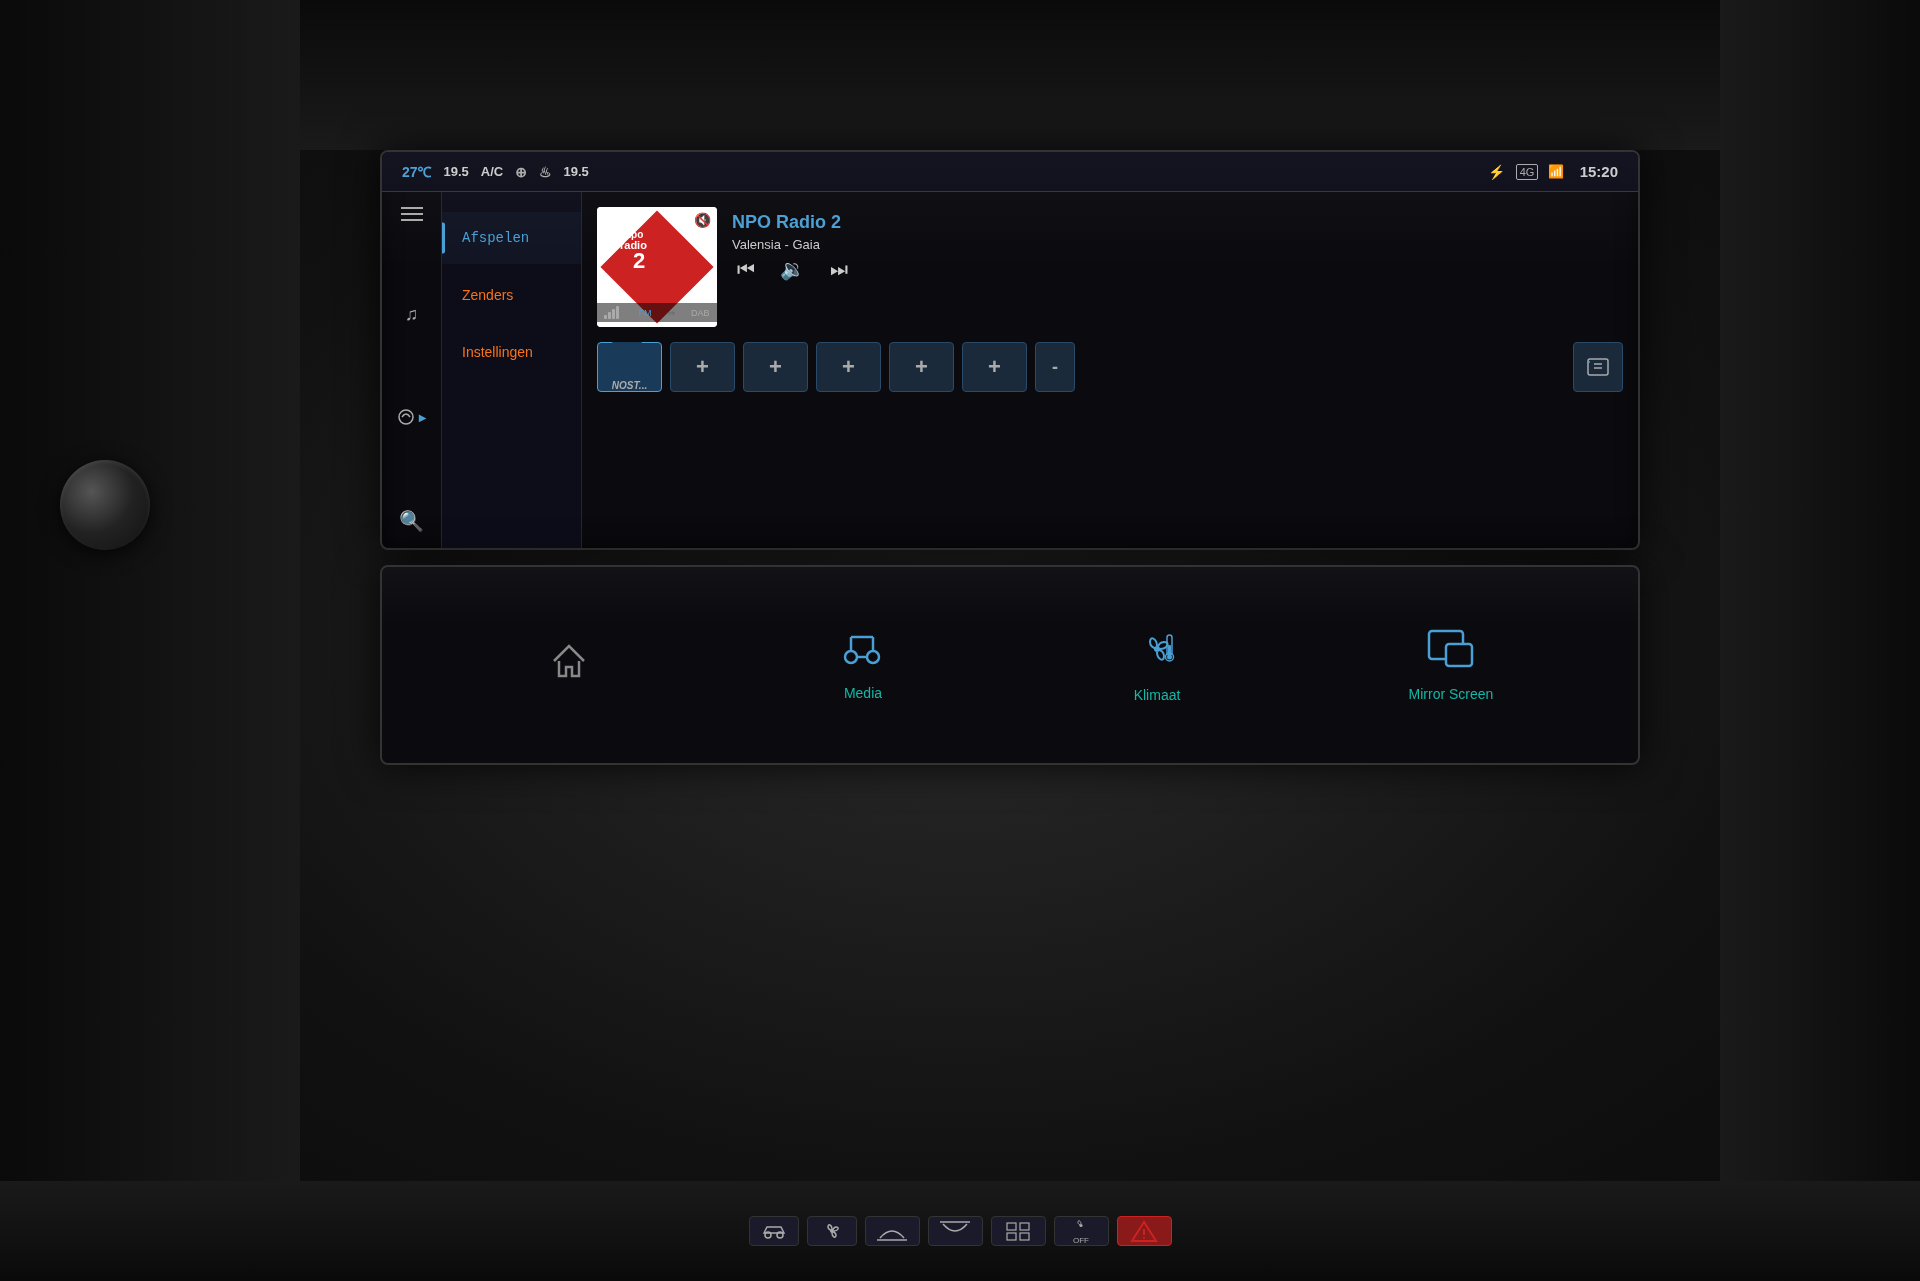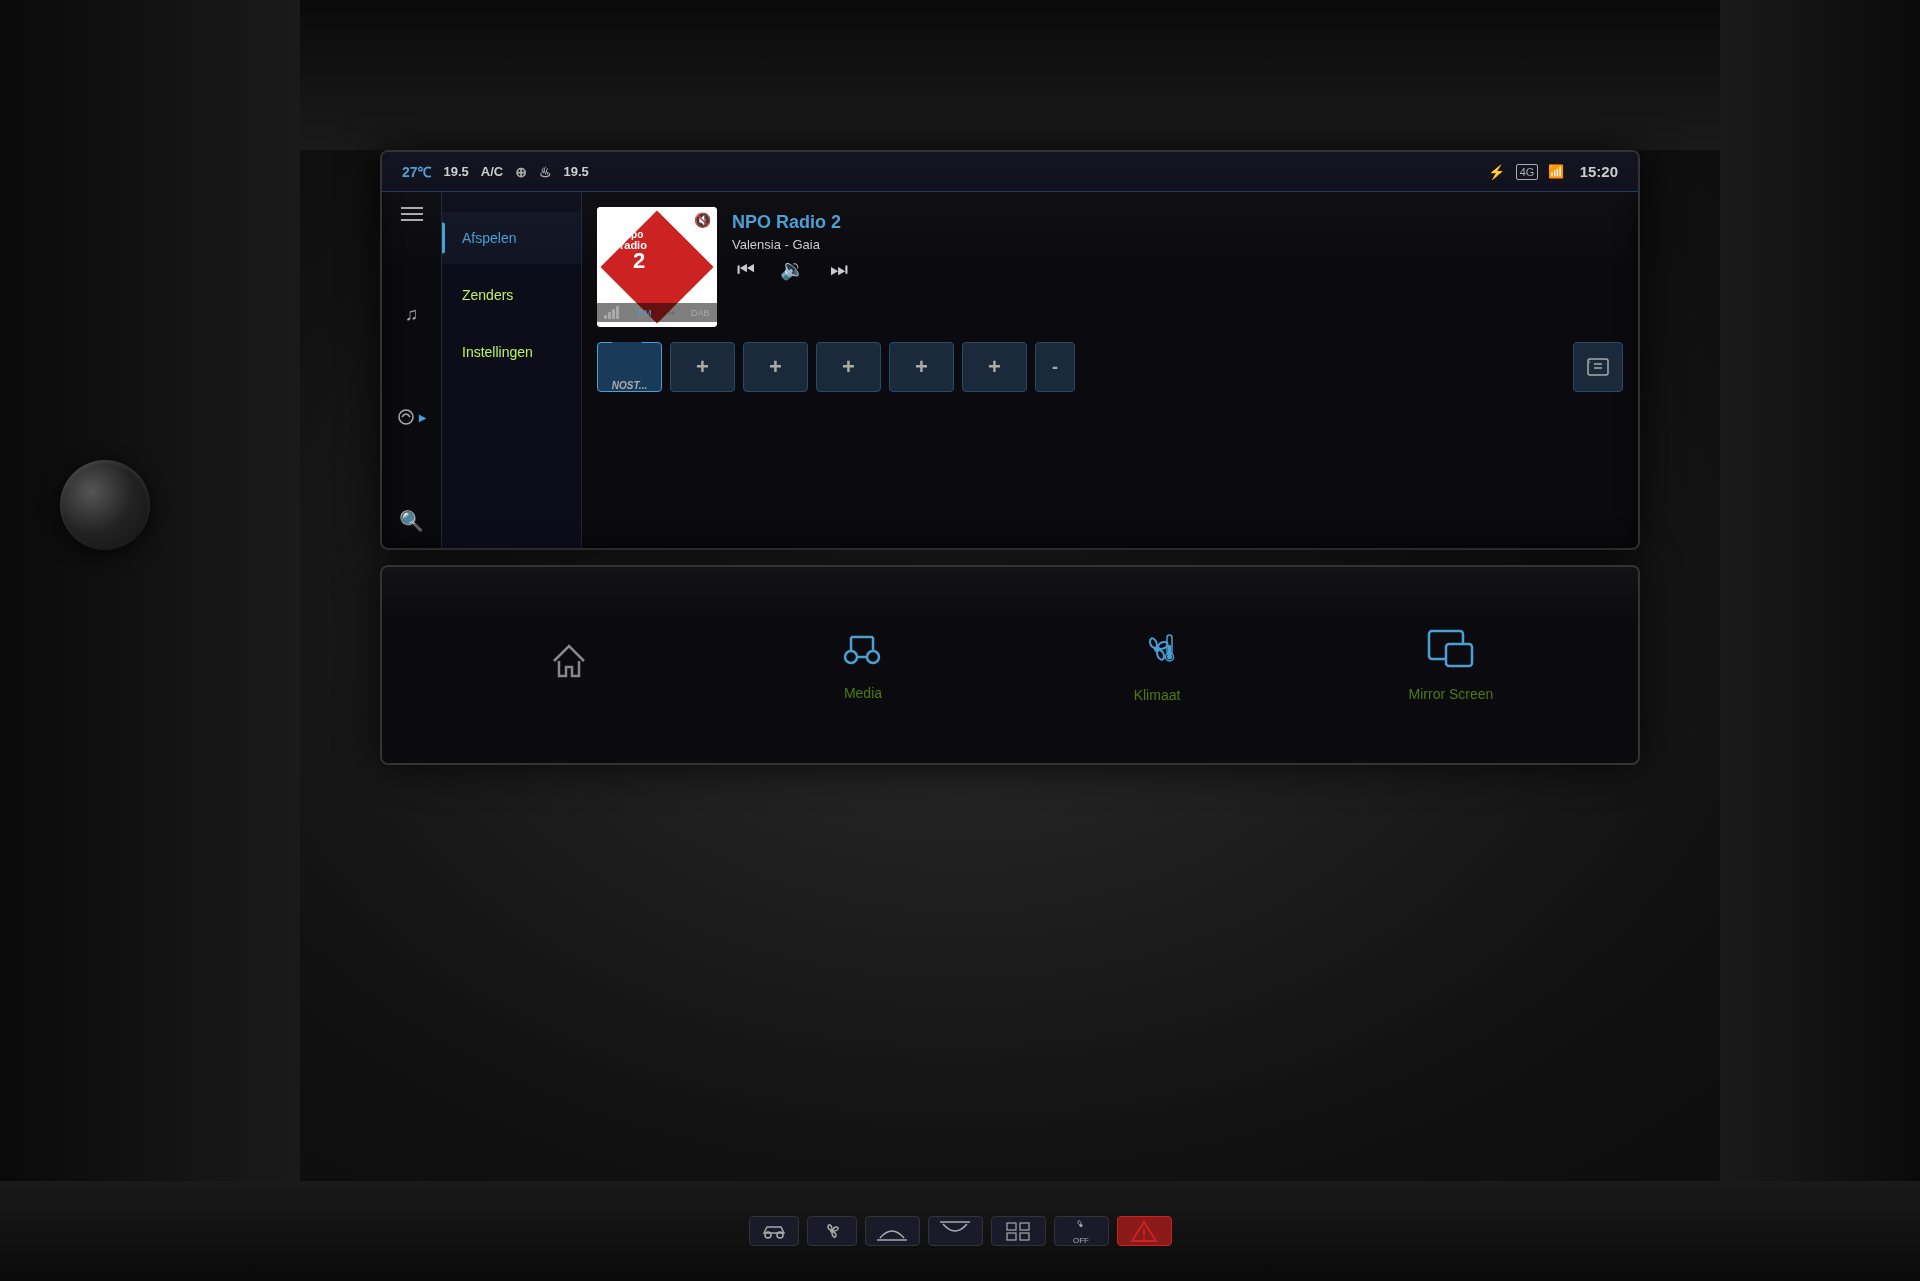--- a/index.html
+++ b/index.html
@@ -81,28 +81,29 @@
       width: 140px;
       background: #0d0d1a;
       border-right: 1px solid #1a2a3a;
       padding: 20px 0;
       display: flex;
       flex-direction: column;
       gap: 5px;
     }
     .sidebar-item {
       padding: 18px 20px;
-      color: #bef264;
+      color: #f97316;
       font-size: 14px;
       cursor: pointer;
       position: relative;
     }
     .sidebar-item.active {
       color: #4a9fd4;
       background: rgba(74, 159, 212, 0.05);
+      font-family: Liberation Mono, monospace;
     }
     .sidebar-item.active::before {
       content: '';
       position: absolute;
       left: 0;
       top: 50%;
       transform: translateY(-50%);
       width: 3px;
       height: 60%;
       background: #4a9fd4;
@@ -319,21 +320,21 @@
     .shortcut-item {
       flex: 1;
       display: flex;
       flex-direction: column;
       align-items: center;
       gap: 12px;
       cursor: pointer;
       padding: 15px 10px;
     }
     .shortcut-label {
-      color: #4d7c0f;
+      color: #14b8a6;
       font-size: 14px;
     }
 
     
     .physical-buttons {
       position: absolute;
       bottom: 20px;
       left: 200px;
       right: 200px;
       height: 60px;

